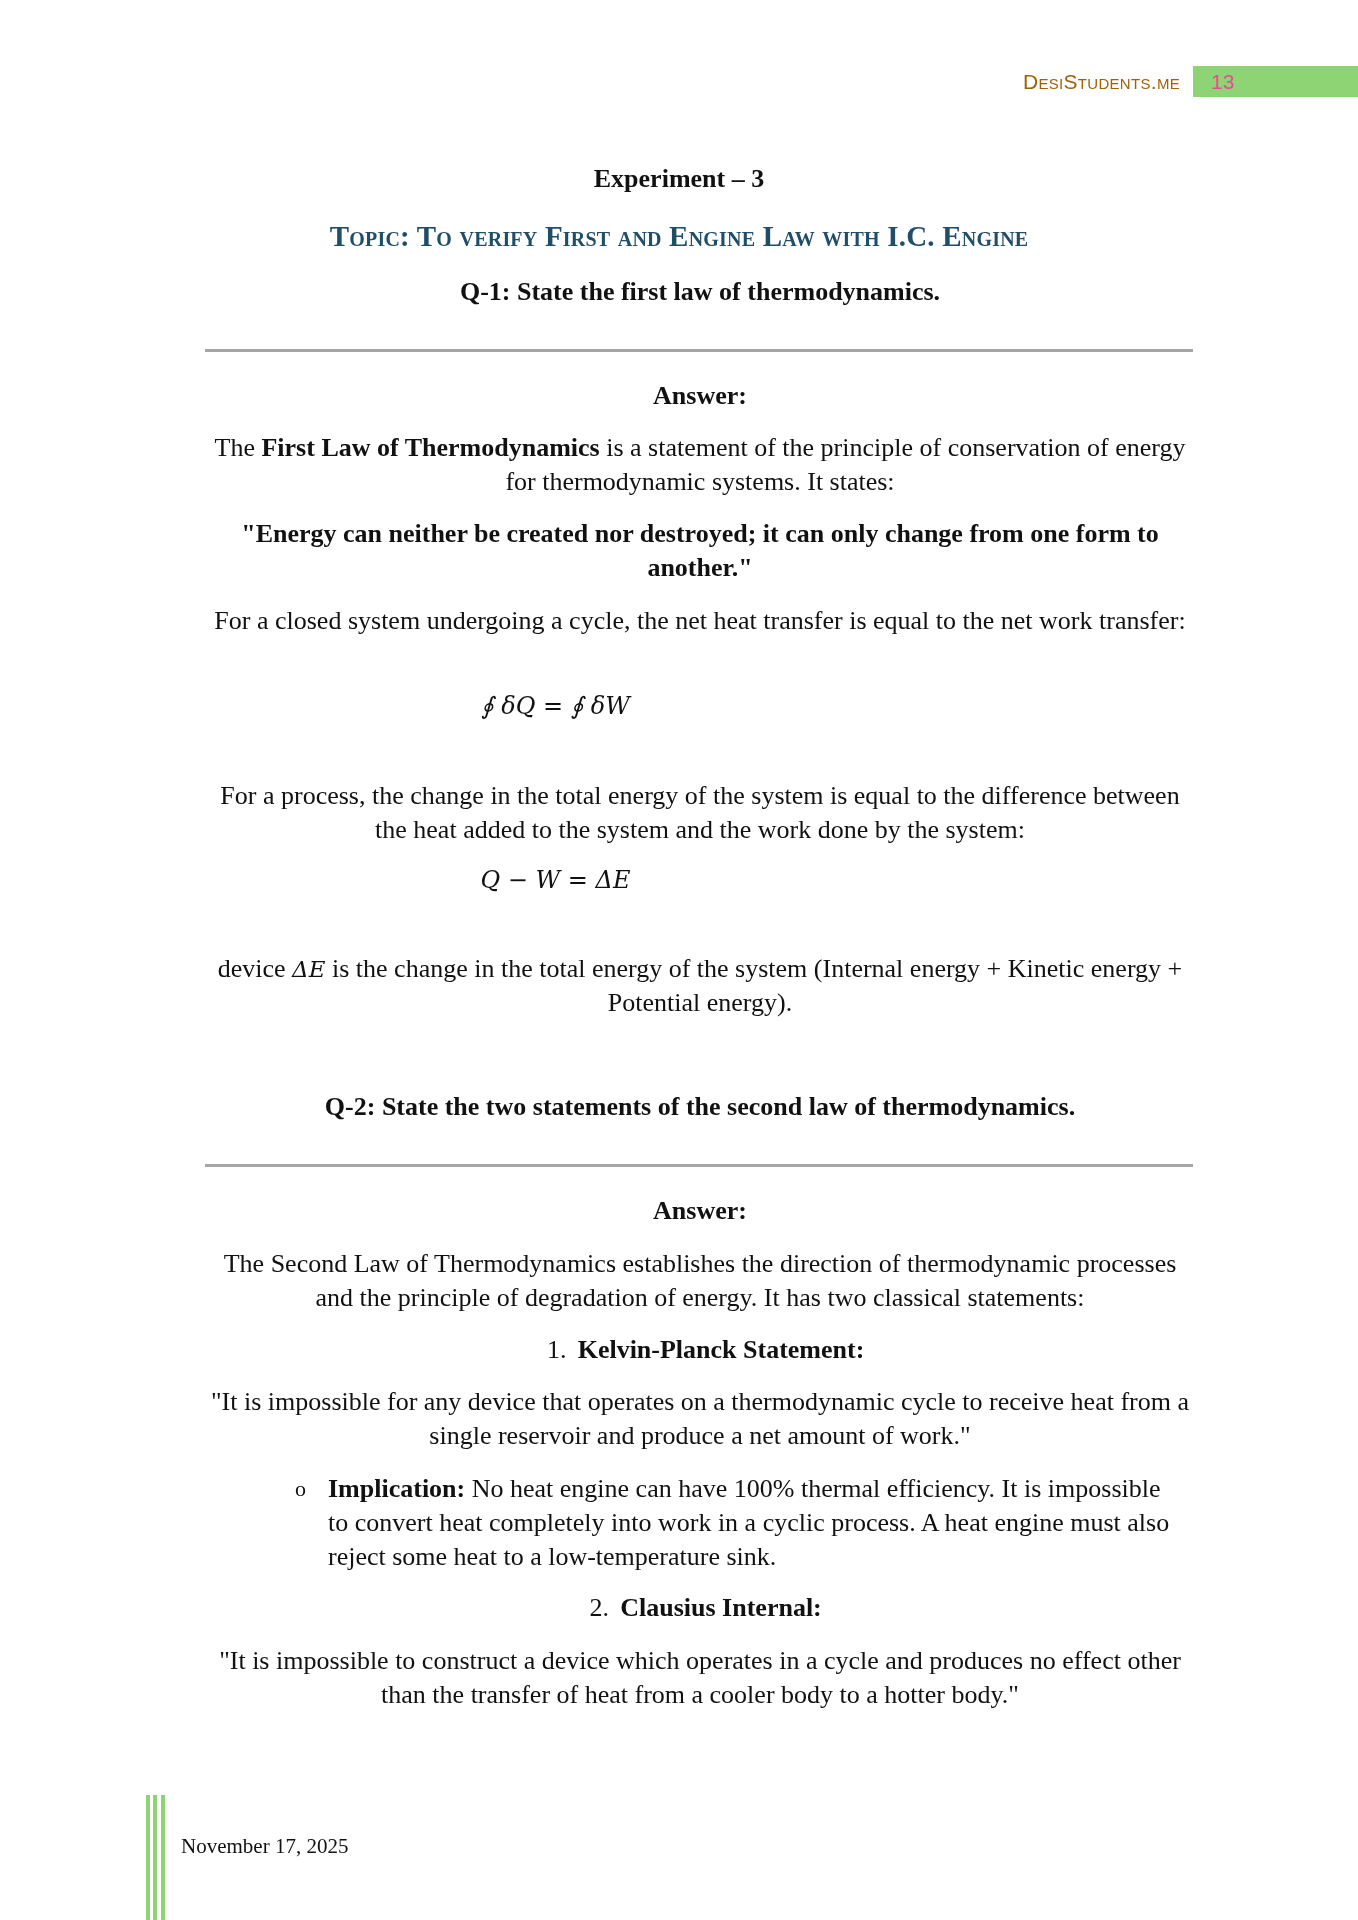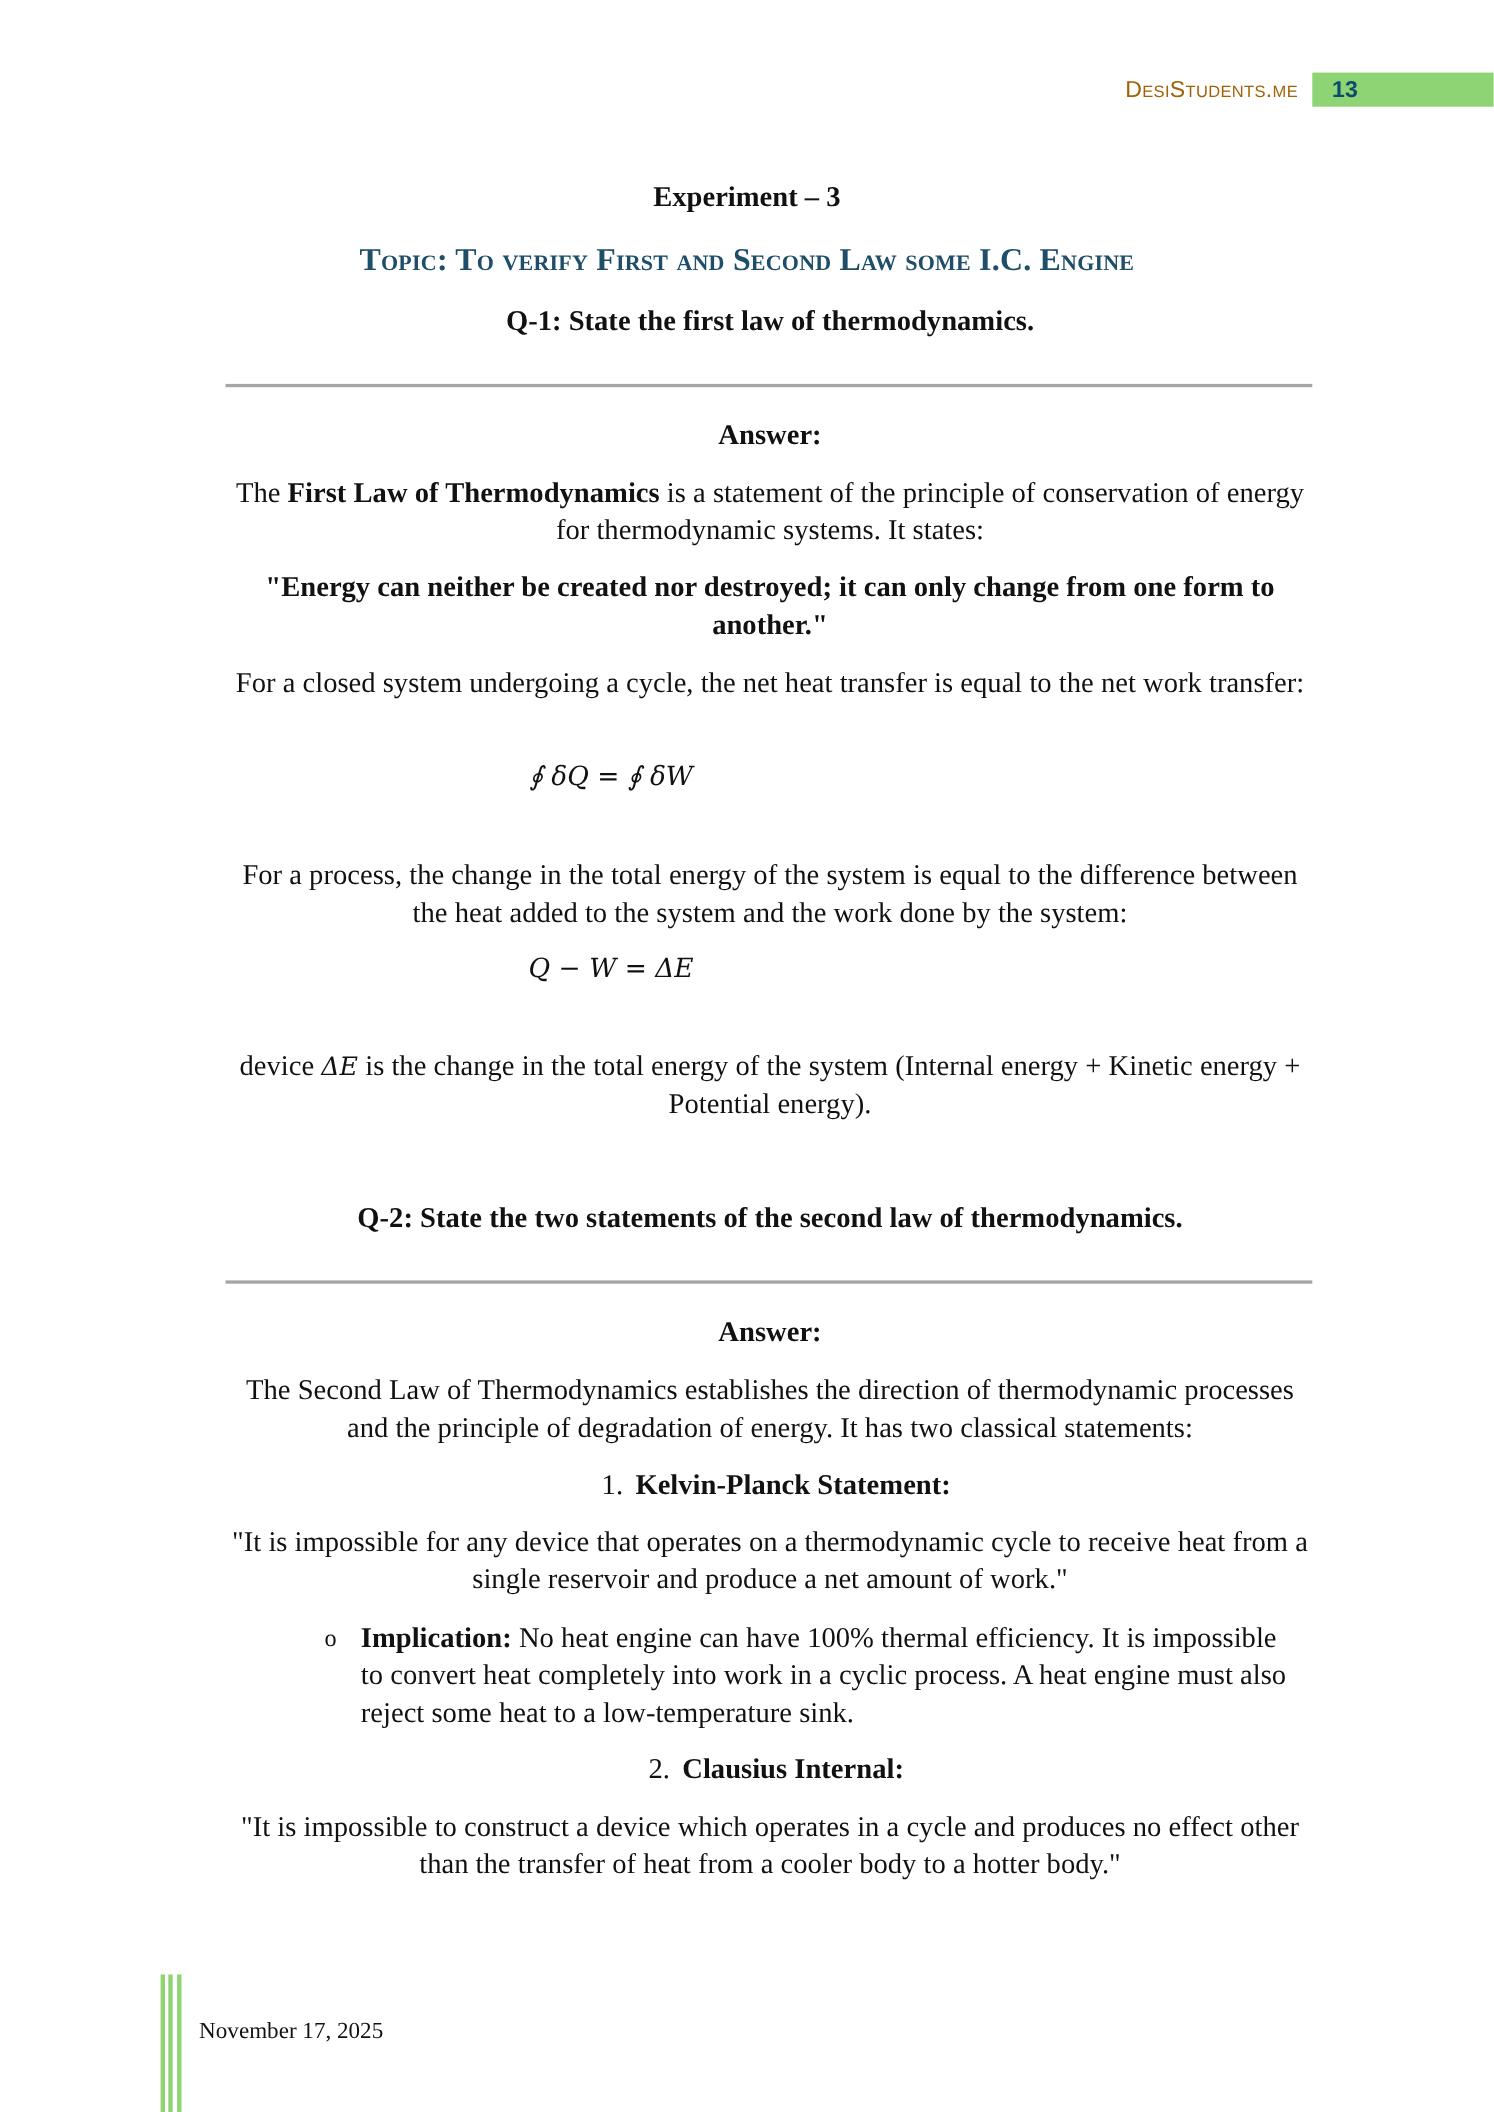--- a/index.html
+++ b/index.html
@@ -12,21 +12,21 @@
     position: absolute; right: 178px; top: 66px; height: 30px; line-height: 32px;
     font-family: "Liberation Sans", sans-serif; font-size: 21px; color: #a16207;
     font-variant: small-caps; letter-spacing: 0.3px;
   }
   .hdr-bar {
     position: absolute; left: 1193px; top: 66px; width: 165px; height: 31px;
     background: #8fd474;
   }
   .hdr-page {
     position: absolute; left: 1211px; top: 66px; height: 31px; line-height: 31px;
-    font-family: "Liberation Sans", sans-serif; font-size: 21px; color: #0c4a6e; font-weight: bold;
+    font-family: "Liberation Sans", sans-serif; font-size: 21px; color: #ec4899;
   }
   .exp-title {
     position: absolute; left: 0; width: 1358px; top: 164px; text-align: center;
     font-weight: bold; font-size: 26px;
   }
   .topic {
     position: absolute; left: 0; width: 1358px; top: 220px; text-align: center;
     font-weight: bold; font-size: 29px; color: #1f4e69; font-variant: small-caps;
     letter-spacing: 0.2px;
   }
@@ -50,21 +50,21 @@
   }
 </style>
 </head>
 <body>
 
 <div class="hdr-site">DesiStudents.me</div>
 <div class="hdr-bar"></div>
 <div class="hdr-page">13</div>
 
 <div class="exp-title">Experiment – 3</div>
-<div class="topic">Topic: To verify First and Second Law some I.C. Engine</div>
+<div class="topic">Topic: To verify First and Engine Law with I.C. Engine</div>
 
 <div class="content q" style="top:275px;">Q-1: State the first law of thermodynamics.</div>
 <div class="divider" style="top:349px;"></div>
 <div class="content q" style="top:379px;">Answer:</div>
 
 <div class="content para" style="top:431px;">
   <span>The </span><span class="bold">First Law of Thermodynamics</span><span> is a statement of the principle of conservation of energy for thermodynamic systems. It states:</span>
 </div>
 
 <div class="content para bold" style="top:517px;">"Energy can neither be created nor destroyed; it can only change from one form to another."</div>

